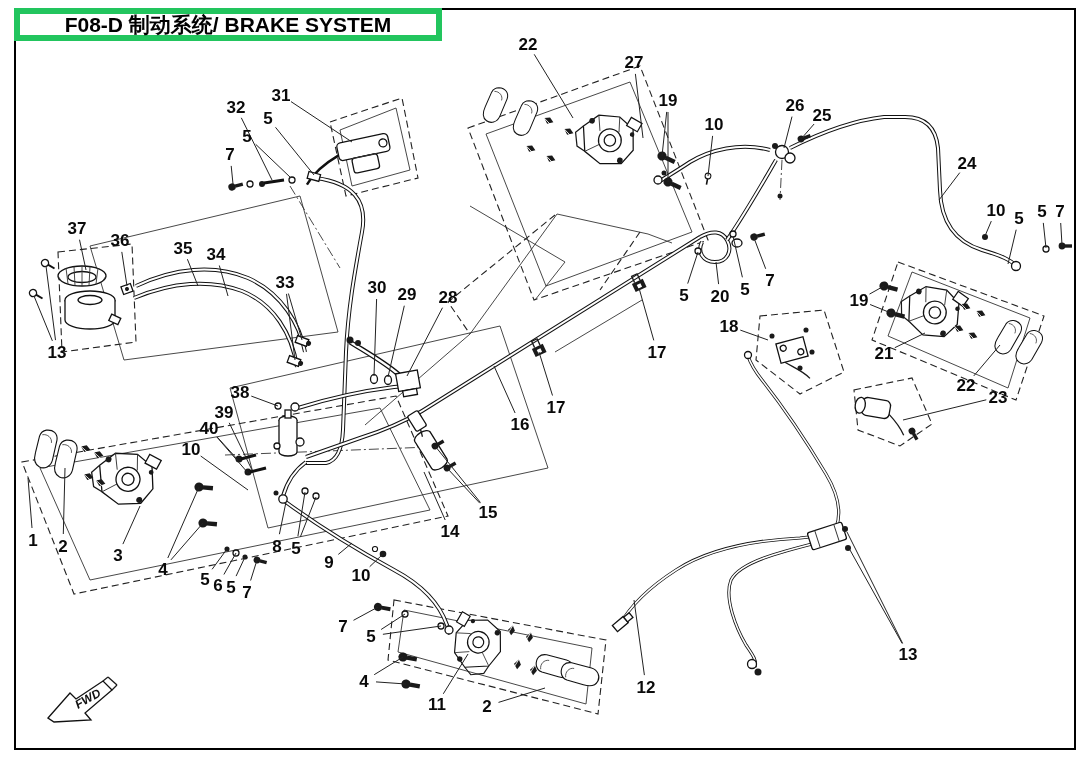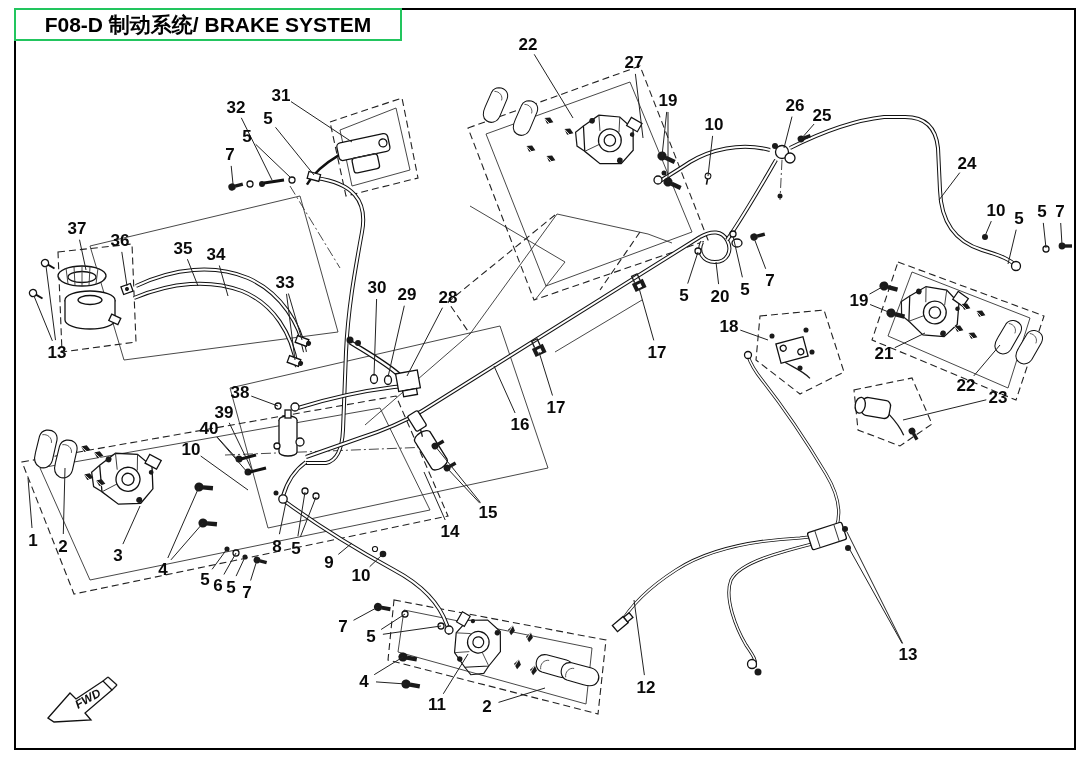--- a/index.html
+++ b/index.html
@@ -1,21 +1,21 @@
 <!DOCTYPE html>
 <html><head>
 <meta charset="utf-8">
 <style>
   html,body{margin:0;padding:0;background:#fff;}
   .page{position:relative;width:1092px;height:761px;background:#fff;overflow:hidden;
         font-family:"Liberation Sans",sans-serif;}
   .outer-border{position:absolute;left:14px;top:8px;width:1062px;height:742px;
         border:2px solid #000;box-sizing:border-box;}
-  .title-box{position:absolute;left:14px;top:8px;width:388px;height:33px;
-        border:2px solid #22c55e;box-sizing:border-box;display:flex;align-items:center;justify-content:center;}
+  .title-box{position:absolute;left:14px;top:8px;width:428px;height:33px;
+        border:6px solid #22c55e;box-sizing:border-box;display:flex;align-items:center;justify-content:center;}
   .title-box span{font-size:21px;font-weight:700;color:#000;letter-spacing:0px;white-space:nowrap;}
   svg{position:absolute;left:0;top:0;}
   .ln{fill:none;stroke:#1a1a1a;stroke-width:1.3;}
   .thin{fill:none;stroke:#333;stroke-width:0.9;}
   .dash{fill:none;stroke:#222;stroke-width:1.1;stroke-dasharray:7 4;}
   .dd{fill:none;stroke:#333;stroke-width:0.9;stroke-dasharray:10 3 2 3;}
   .hose-o{fill:none;stroke:#111;stroke-width:4;}
   .hose-i{fill:none;stroke:#fff;stroke-width:2;}
   .cbl-o{fill:none;stroke:#111;stroke-width:3.2;}
   .cbl-i{fill:none;stroke:#fff;stroke-width:1.6;}

